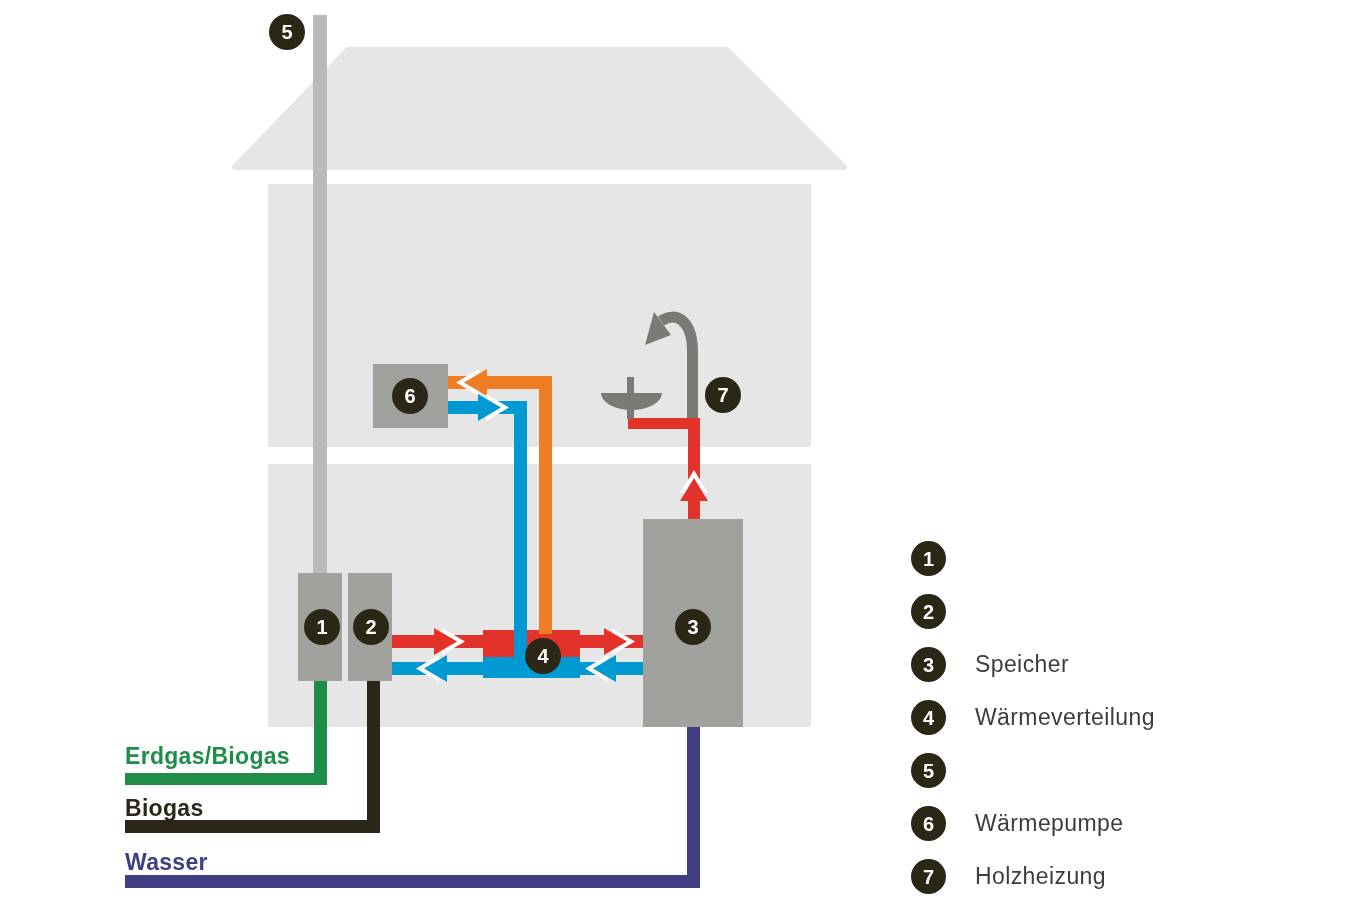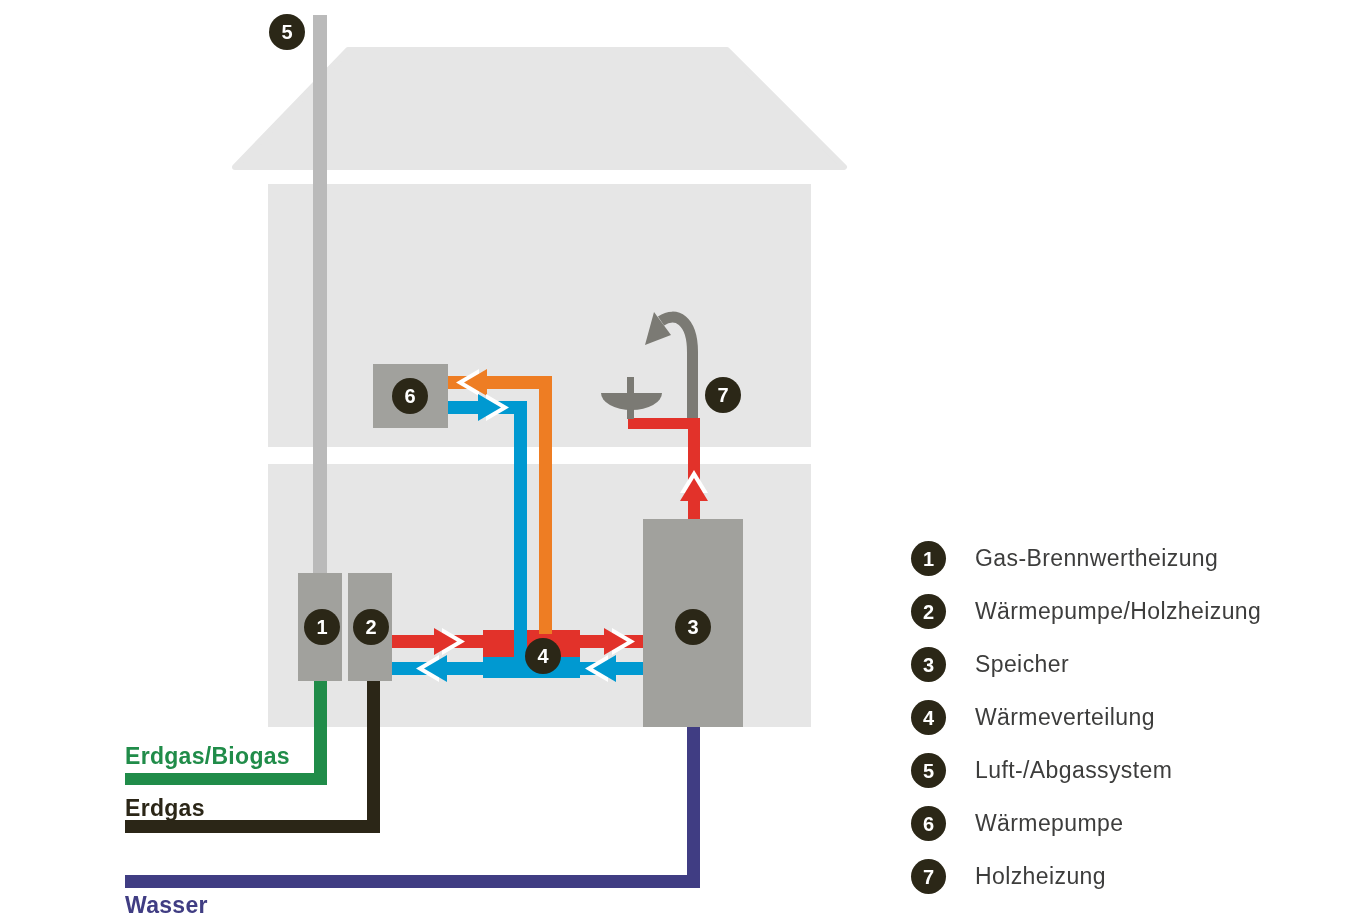--- a/index.html
+++ b/index.html
@@ -101,43 +101,40 @@
 
   <div class="badge" style="left:304px;top:609px;">1</div>
   <div class="badge" style="left:353px;top:609px;">2</div>
   <div class="badge" style="left:675px;top:609px;">3</div>
   <div class="badge" style="left:525px;top:638px;">4</div>
   <div class="badge" style="left:269px;top:14px;">5</div>
   <div class="badge" style="left:392px;top:378px;">6</div>
   <div class="badge" style="left:705px;top:377px;">7</div>
 
   <div class="supply-label gas" style="left:125px;top:743px;">Erdgas/Biogas</div>
-  <div class="supply-label electricity" style="left:125px;top:795px;">Erdgas</div>
-  <div class="supply-label water" style="left:125px;top:849px;margin-top:43px;">Wasser</div>
+  <div class="supply-label electricity" style="left:125px;top:795px;">Biogas</div>
+  <div class="supply-label water" style="left:125px;top:849px;">Wasser</div>
 
   <div id="legend">
     <div class="legend-row">
       <div class="legend-badge">1</div>
-      <div class="legend-label">Gas-Brennwertheizung</div>
     </div>
     <div class="legend-row">
       <div class="legend-badge">2</div>
-      <div class="legend-label">Wärmepumpe/Holzheizung</div>
     </div>
     <div class="legend-row">
       <div class="legend-badge">3</div>
       <div class="legend-label">Speicher</div>
     </div>
     <div class="legend-row">
       <div class="legend-badge">4</div>
       <div class="legend-label">Wärmeverteilung</div>
     </div>
     <div class="legend-row">
       <div class="legend-badge">5</div>
-      <div class="legend-label">Luft-/Abgassystem</div>
     </div>
     <div class="legend-row">
       <div class="legend-badge">6</div>
       <div class="legend-label">Wärmepumpe</div>
     </div>
     <div class="legend-row">
       <div class="legend-badge">7</div>
       <div class="legend-label">Holzheizung</div>
     </div>
   </div>

